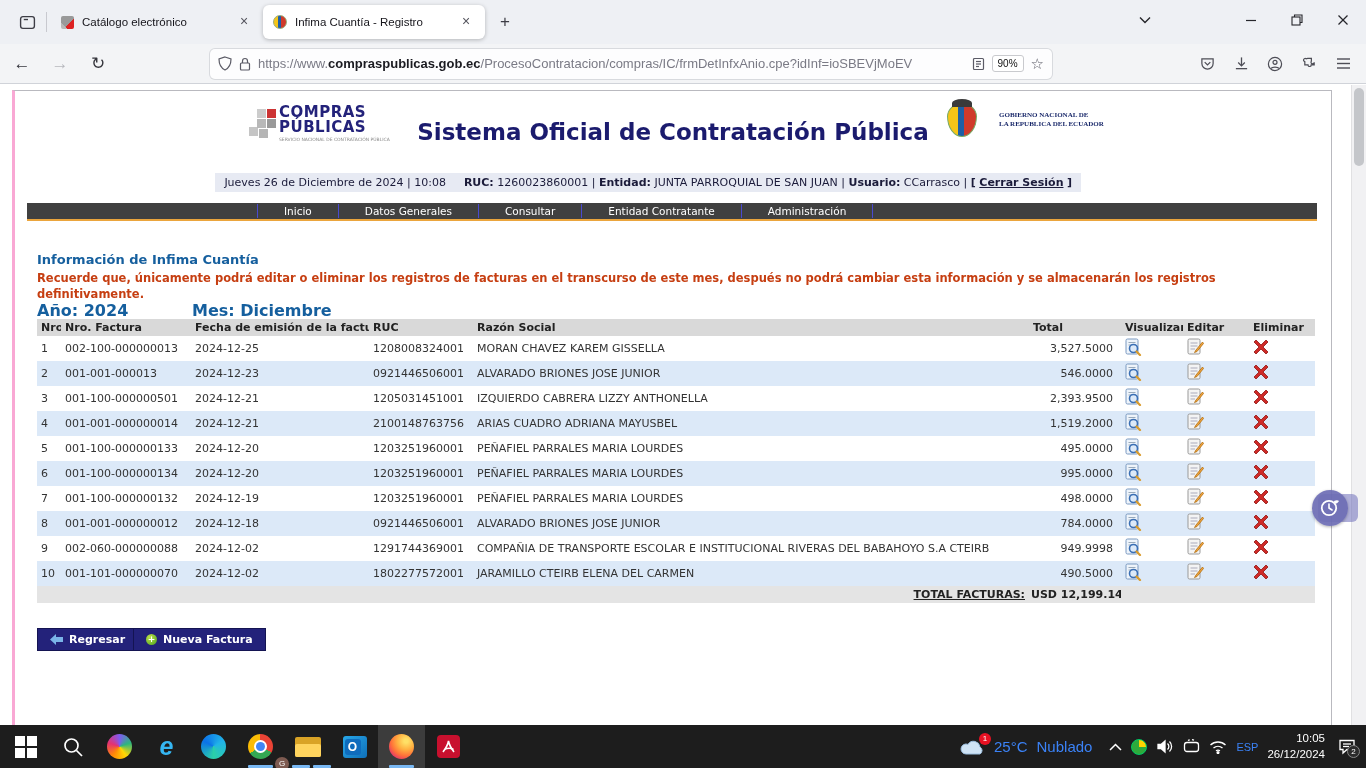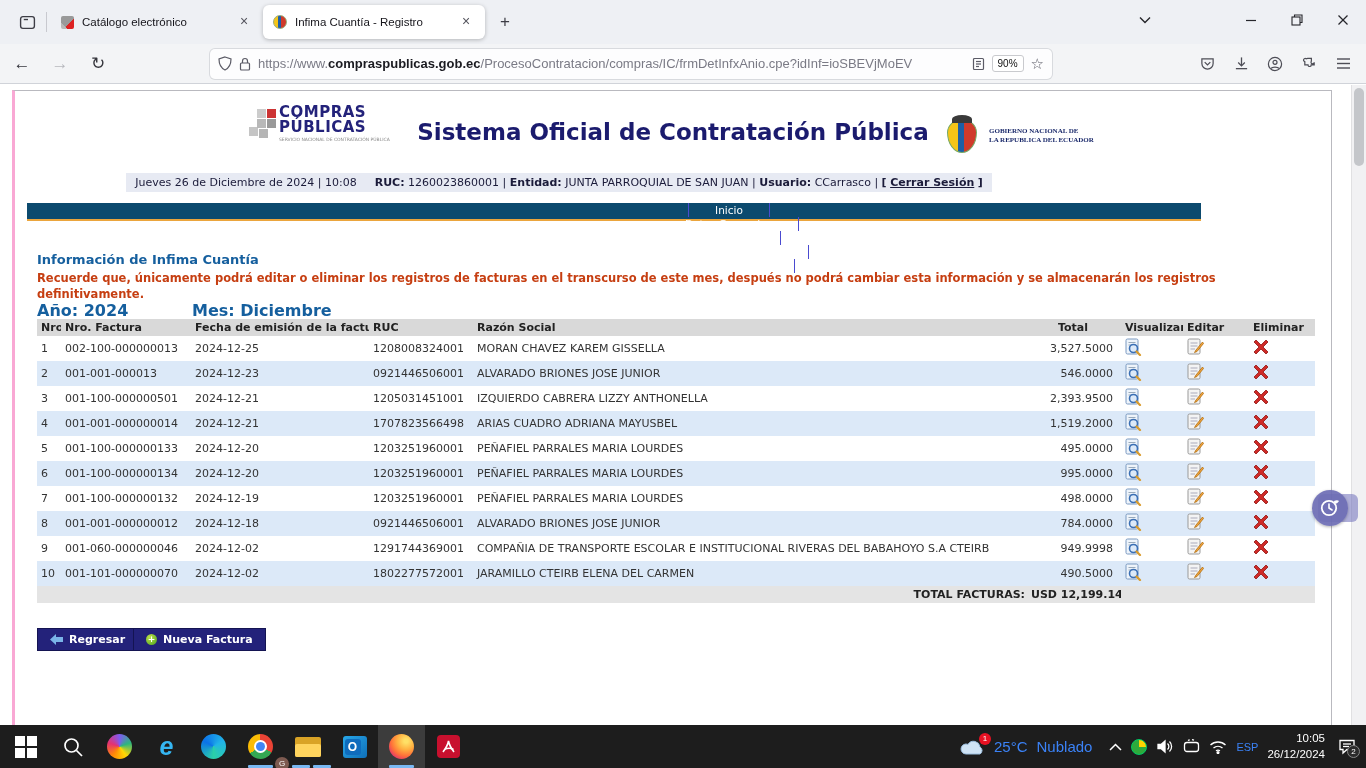--- a/index.html
+++ b/index.html
@@ -46,31 +46,31 @@
   #page { position:absolute; left:12px; top:5px; width:1320px; height:635px; background:#fff;
           border-top:1px solid #b9b9bf; border-left:3px solid #f9a8d4; border-right:1px solid #b9b9bf;
           font-family:"DejaVu Sans", sans-serif; }
   .cp-logo { position:absolute; left:242px; top:14px; display:flex; gap:5px; }
   .pix { width:9px; height:9px; background:#b8b8b8; margin-top:14px;
          box-shadow:10px -10px 0 #c33, 0 -10px 0 #ccc, 10px 0 0 #999, -8px 8px 0 #c5c5c5, 2px 10px 0 #b5b5b5; }
   .cp-text { line-height:1; margin-left:8px; }
   .cp-text .l1 { font-size:15px; font-weight:bold; color:#23227a; letter-spacing:.5px; }
   .cp-text .tag { font-size:4.5px; color:#888; margin-top:3px; }
   #page-title { position:absolute; left:0; top:28px; width:100%; text-align:center; font-size:23px; font-weight:bold; color:#1b1b6e; }
-  .gov { position:absolute; left:932px; top:28px; display:flex; align-items:center; gap:12px; }
+  .gov { position:absolute; left:932px; top:12px; display:flex; align-items:center; gap:22px; }
   .emblem { width:30px; height:34px; border-radius:50% 50% 50% 50%/40% 40% 60% 60%;
             background:linear-gradient(90deg,#f5c518 34%, #1d5fa6 34% 56%, #d03a2b 56%); border:1px solid #7a6; position:relative; }
   .emblem::before { content:""; position:absolute; left:4px; top:-5px; width:20px; height:8px; background:#3a3a3a; border-radius:50% 50% 0 0; }
   .gov-text { font-size:7px; font-weight:bold; color:#1b2a6b; line-height:1.35; font-family:"Liberation Serif", serif; }
-  #infobar { position:absolute; left:22px; top:82px; width:1044px; display:flex; justify-content:center; }
+  #infobar { position:absolute; left:22px; top:82px; width:1044px; display:flex; justify-content:flex-end; }
   .infobox { background:#e7eaf3; color:#1b1b3a; font-size:11px; padding:3px 9px; }
   .infobox b { color:#1b1b3a; }
   .logout { font-weight:bold; text-decoration:underline; color:#1b1b3a; }
-  #mainnav { position:absolute; left:12px; top:112px; width:1174px; height:18px; background:#0c4a6e;
-             border-bottom:2px solid #eba53d; display:flex; align-items:center; padding-left:230px;flex-direction:column; }
+  #mainnav { position:absolute; left:12px; top:112px; width:1290px; height:18px; background:#404040;
+             border-bottom:2px solid #eba53d; display:flex; align-items:center; padding-left:230px; }
   .navitem { color:#fff; font-size:10.5px; padding:0 26px; border-right:1px solid #4a4ad0; height:14px; line-height:14px; }
   .navitem:first-child { border-left:1px solid #4a4ad0; }
   #breadcrumb { position:absolute; left:12px; top:140px; width:1298px; height:17px; background:#ececec;
                 font-size:11.5px; font-weight:bold; color:#1b1b6e; line-height:17px; padding-left:10px; }
   #sectitle { position:absolute; left:22px; top:161px; font-size:13px; font-weight:bold; color:#155f9e; }
   #warning { position:absolute; left:22px; top:180px; width:1270px; font-size:11.5px; font-weight:bold; color:#c63e11; line-height:1.35; }
   .ym { position:absolute; top:210px; font-size:16px; font-weight:bold; color:#155f9e; }
   #year { left:22px; } #month { left:177px; }
   
   #invtable { position:absolute; left:22px; top:228px; width:1278px; border-collapse:collapse; font-size:11px; color:#333; table-layout:fixed; }
@@ -308,21 +308,21 @@
             <col style="width:66px">
             <col style="width:66px">
         </colgroup>
         <thead>
           <tr>
             <th>Nro</th>
             <th>Nro. Factura</th>
             <th>Fecha de emisión de la factura</th>
             <th>RUC</th>
             <th>Razón Social</th>
-            <th style="text-align:center;padding-right:8px;">Total</th>
+            <th style="text-align:left;padding-right:8px;">Total</th>
             <th>Visualizar</th>
             <th>Editar</th>
             <th>Eliminar</th>
           </tr>
         </thead>
         <tbody>
         <tr>
           <td>1</td>
           <td>002-100-000000013</td>
           <td>2024-12-25</td>
@@ -433,21 +433,21 @@
                     <path d="M3 1 L8 6 L13 1 L15 3 L10 8 L15 13 L13 15 L8 10 L3 15 L1 13 L6 8 L1 3 Z" fill="#cf2a27" stroke="#8f1513" stroke-width="0.8"></path>
                   </svg>
             </span>
           </td>
         </tr>
 
         <tr class="alt">
           <td>4</td>
           <td>001-001-000000014</td>
           <td>2024-12-21</td>
-          <td>1707823566498</td>
+          <td>2100148763756</td>
           <td>ARIAS CUADRO ADRIANA MAYUSBEL</td>
           <td class="num">1,519.2000</td>
           <td>
             <span class="ticon">
               <svg width="17" height="18" viewBox="0 0 17 18">
                     <rect x="1" y="1" width="12" height="15" rx="1.5" fill="#eef4fb" stroke="#7a99c0" stroke-width="1"></rect>
                     <line x1="3.5" y1="4.5" x2="10.5" y2="4.5" stroke="#9ab" stroke-width="1"></line>
                     <line x1="3.5" y1="7" x2="10.5" y2="7" stroke="#9ab" stroke-width="1"></line>
                     <circle cx="8.5" cy="10.5" r="4" fill="#dce9f8" stroke="#3a6fb5" stroke-width="1.6"></circle>
                     <line x1="11.5" y1="13.5" x2="15" y2="17" stroke="#d99a2b" stroke-width="2.2" stroke-linecap="round"></line>
@@ -621,21 +621,21 @@
             <span class="ticon">
               <svg width="16" height="16" viewBox="0 0 16 16">
                     <path d="M3 1 L8 6 L13 1 L15 3 L10 8 L15 13 L13 15 L8 10 L3 15 L1 13 L6 8 L1 3 Z" fill="#cf2a27" stroke="#8f1513" stroke-width="0.8"></path>
                   </svg>
             </span>
           </td>
         </tr>
 
         <tr>
           <td>9</td>
-          <td>001-060-000000046</td>
+          <td>002-060-000000088</td>
           <td>2024-12-02</td>
           <td>1291744369001</td>
           <td>COMPAÑIA DE TRANSPORTE ESCOLAR E INSTITUCIONAL RIVERAS DEL BABAHOYO S.A CTEIRB</td>
           <td class="num">949.9998</td>
           <td>
             <span class="ticon">
               <svg width="17" height="18" viewBox="0 0 17 18">
                     <rect x="1" y="1" width="12" height="15" rx="1.5" fill="#eef4fb" stroke="#7a99c0" stroke-width="1"></rect>
                     <line x1="3.5" y1="4.5" x2="10.5" y2="4.5" stroke="#9ab" stroke-width="1"></line>
                     <line x1="3.5" y1="7" x2="10.5" y2="7" stroke="#9ab" stroke-width="1"></line>
@@ -698,21 +698,21 @@
               <svg width="16" height="16" viewBox="0 0 16 16">
                     <path d="M3 1 L8 6 L13 1 L15 3 L10 8 L15 13 L13 15 L8 10 L3 15 L1 13 L6 8 L1 3 Z" fill="#cf2a27" stroke="#8f1513" stroke-width="0.8"></path>
                   </svg>
             </span>
           </td>
         </tr>
       </tbody>
         <tfoot>
           <tr class="totalrow">
             <td colspan="4"></td>
-            <td style="text-align:right;">TOTAL FACTURAS:</td>
+            <td style="text-align:right;text-decoration:underline;">TOTAL FACTURAS:</td>
             <td class="num" style="text-align:left;padding-left:2px;">USD 12,199.1498</td>
             <td colspan="3"></td>
           </tr>
         </tfoot>
       </table>
 
       <div class="pgbtn" id="btn-regresar">
         <svg width="13" height="11" viewBox="0 0 13 11">
             <path d="M6 0 L6 3 L13 3 L13 8 L6 8 L6 11 L0 5.5 Z" fill="#7ab4e8"></path>
           </svg>

